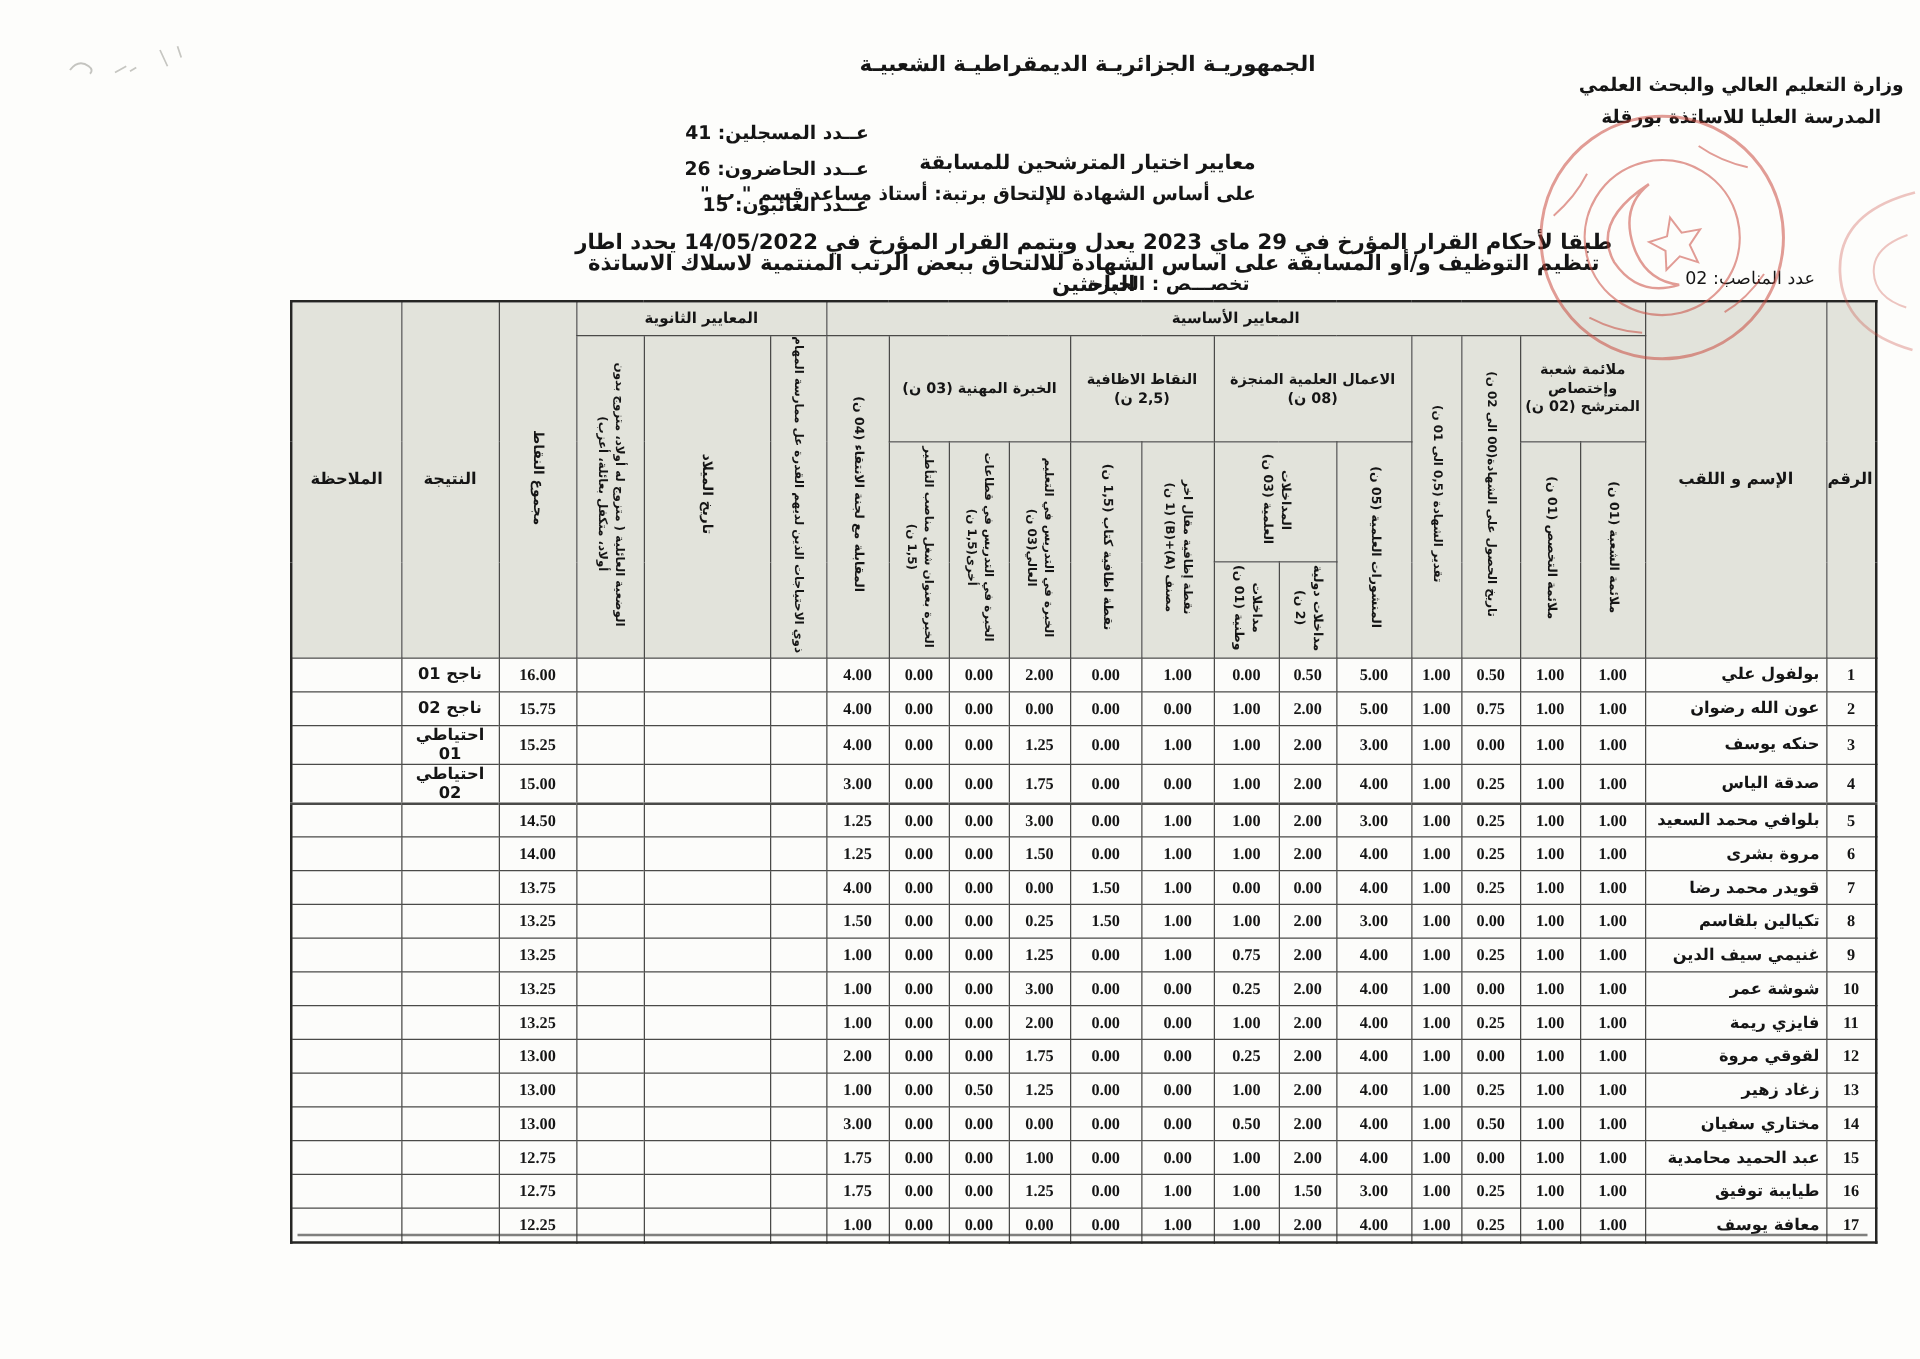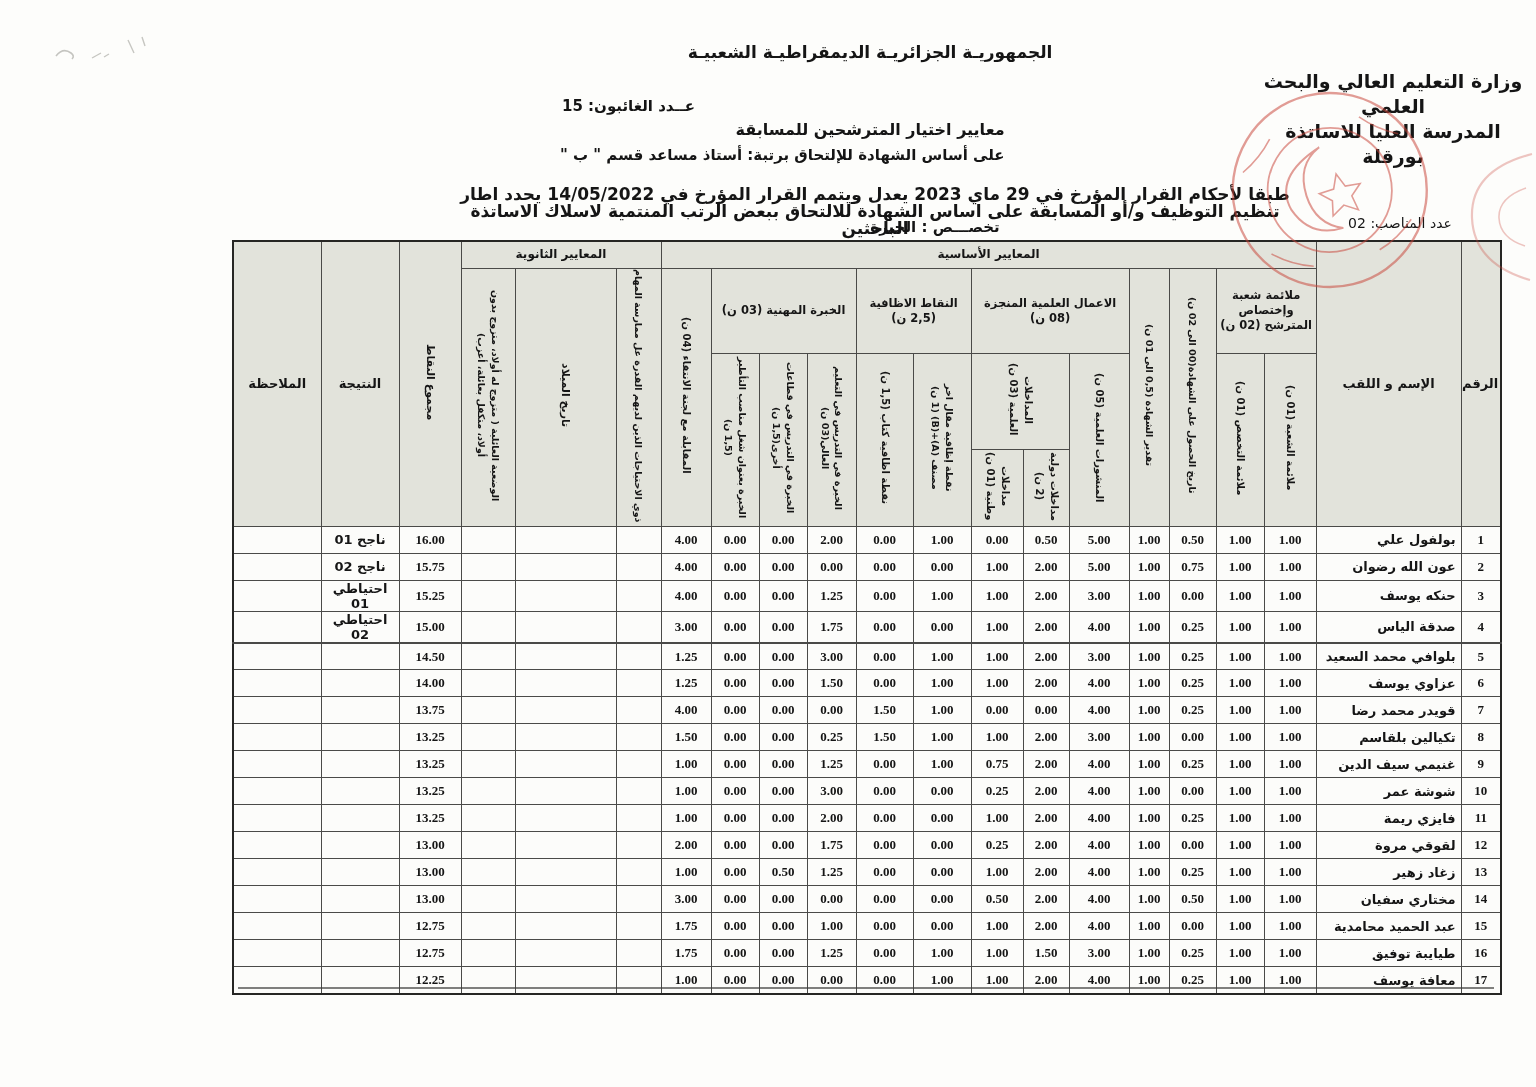--- a/index.html
+++ b/index.html
@@ -4,21 +4,21 @@
 <title>محضر معايير اختيار المترشحين</title>
 <style>
   html,body{margin:0;padding:0;}
   body{
     width:1536px;height:1087px;position:relative;background:#fdfdfb;
     font-family:"DejaVu Sans",sans-serif;color:#151515;overflow:hidden;
   }
   .abs{position:absolute;}
   
   .republic-title{left:620px;top:42px;width:500px;text-align:center;font-size:17px;font-weight:700;direction:rtl;}
-  .ministry{left:1255px;top:69px;width:276px;text-align:center;font-size:19px;font-weight:700;line-height:25px;direction:rtl;}
+  .ministry{left:1255px;top:56px;width:276px;text-align:center;font-size:15px;font-weight:700;line-height:25px;direction:rtl;}
   .counters{left:380px;top:92px;width:315px;direction:rtl;text-align:right;font-size:15px;font-weight:700;line-height:29px;}
   .counters .val{padding-left:4px;}
   .doc-title1{left:620px;top:120px;width:500px;text-align:center;font-size:16px;font-weight:700;direction:rtl;}
   .doc-title2{left:560px;top:146px;width:620px;text-align:left;font-size:15px;font-weight:700;direction:rtl;}
   .decree{left:440px;top:186px;width:870px;text-align:center;font-size:17px;font-weight:700;direction:rtl;line-height:17px;}
   .specialty{left:780px;top:218px;width:310px;text-align:center;font-size:15px;font-weight:700;direction:rtl;}
   .posts{left:1320px;top:215px;width:160px;text-align:center;font-size:14px;font-weight:400;direction:rtl;}
   
   table.results{
     position:absolute;left:232px;top:240px;width:1268px;
@@ -64,20 +64,22 @@
 </svg>
 
 <div class="abs republic-title">الجمهوريـة الجزائريـة الديمقراطيـة الشعبيـة</div>
 
 <div class="abs ministry">
   <div>وزارة التعليم العالي والبحث العلمي</div>
   <div>المدرسة العليا للاساتذة بورقلة</div>
 </div>
 
 <div class="abs counters">
+  <div><span>عــدد المسجلين</span>: <span class="val">41</span></div>
+  <div><span>عــدد الحاضرون</span>: <span class="val">26</span></div>
   <div><span>عــدد الغائبون</span>: <span class="val">15</span></div>
 </div>
 
 <div class="abs doc-title1">معايير اختيار المترشحين للمسابقة</div>
 <div class="abs doc-title2">على أساس الشهادة للإلتحاق برتبة: أستاذ مساعد قسم " ب "</div>
 <div class="abs decree">طبقا لأحكام القرار المؤرخ في 29 ماي 2023 يعدل ويتمم القرار المؤرخ في 14/05/2022 يحدد اطار تنظيم التوظيف و/أو المسابقة على اساس الشهادة للالتحاق ببعض الرتب المنتمية لاسلاك الاساتذة الباحثين</div>
 <div class="abs specialty"><span>تخصـــص</span> : <span>الخبرة</span></div>
 <div class="abs posts"><span>عدد المناصب</span>: <span>02</span></div>
 
 <table class="results">
@@ -264,21 +266,21 @@
         <td class="num">1.25</td>
         <td></td>
         <td></td>
         <td></td>
         <td class="num">14.50</td>
         <td class="result"></td>
         <td></td>
       </tr>
       <tr>
         <td class="num">6</td>
-        <td class="name">عزاوي يوسف</td>
+        <td class="name">مروة بشرى</td>
         <td class="num">1.00</td>
         <td class="num">1.00</td>
         <td class="num">0.25</td>
         <td class="num">1.00</td>
         <td class="num">4.00</td>
         <td class="num">2.00</td>
         <td class="num">1.00</td>
         <td class="num">1.00</td>
         <td class="num">0.00</td>
         <td class="num">1.50</td>

